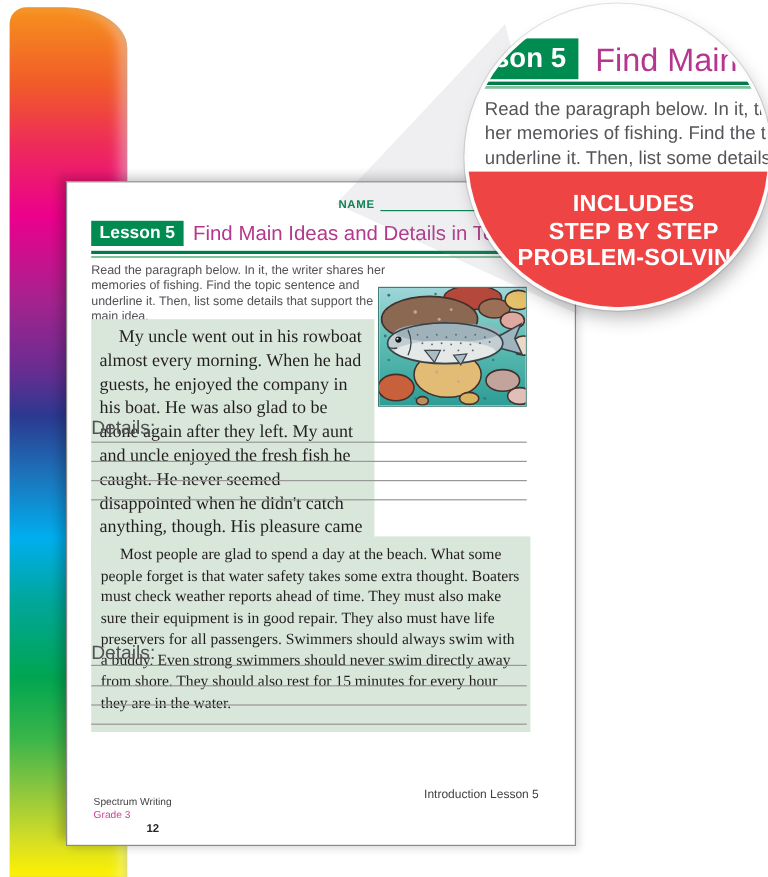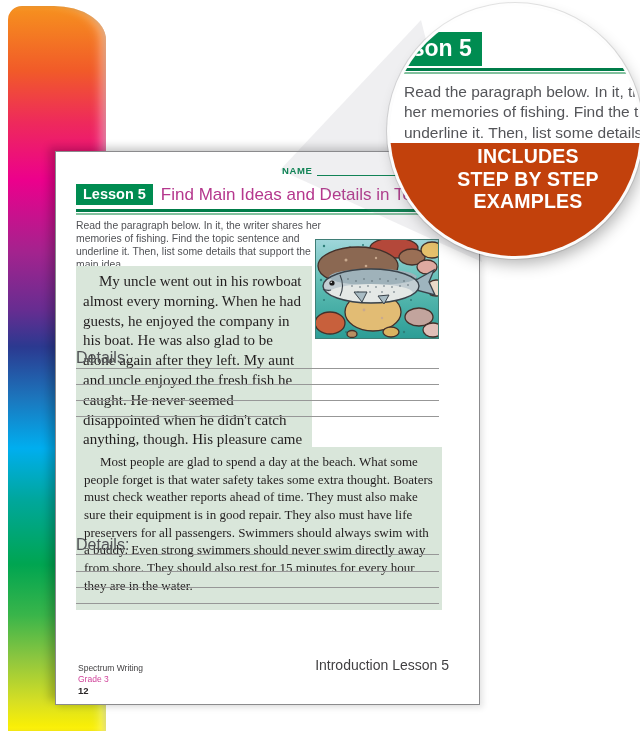--- a/index.html
+++ b/index.html
@@ -45,38 +45,38 @@
   .green-box{position:absolute;background:#D9E6DA;color:#221E1F;
     font-family:"Liberation Serif",serif;}
   .green-box p{margin:0;text-indent:16px;}
   .para-1{left:20px;top:114px;width:222px;padding:6px 7px 9px;font-size:15px;line-height:1.32;}
   .para-2{left:20px;top:295px;width:350px;padding:6px 8px 16px;font-size:13px;line-height:1.36;}
   .details-label{position:absolute;left:20px;color:#515256;font-size:16px;}
   .dl-1{top:197px;} .dl-2{top:384px;}
   .writing-line{position:absolute;left:20px;width:363px;border-top:1px solid #979797;height:0;}
   .footer-left{position:absolute;left:22px;top:511px;font-size:8.5px;line-height:1.3;color:#403F41;}
   .footer-grade{color:#D0439A;}
-  .footer-page{font-weight:bold;color:#2A2627;font-size:9.5px;}
-  .footer-right{position:absolute;right:30px;top:505px;font-size:14px;color:#403F41;}
+  .footer-page{font-weight:bold;color:#2A2627;font-size:9.5px;margin-left:44px;}
+  .footer-right{position:absolute;right:30px;top:505px;font-size:10px;color:#403F41;}
   .illustration{position:absolute;left:259px;top:87px;width:122px;height:98px;border:1px solid #3F7E76;}
   
   .mag-circle{
     position:absolute;left:390px;top:6px;width:250px;height:250px;z-index:6;
     border-radius:50%;background:#fff;overflow:hidden;
     box-shadow:0 0 0 3px rgba(255,255,255,.95),0 0 0 4px rgba(0,0,0,.10),4px 8px 16px rgba(0,0,0,.30);
   }
   .mag-lesson-badge{position:absolute;left:-28px;top:26px;background:#008C51;color:#fff;
     font-weight:bold;font-size:23px;padding:3px 10px 4px;white-space:nowrap;}
   .mag-title{position:absolute;left:106px;top:29px;color:#B5378D;font-size:27px;white-space:nowrap;}
   .mag-rule{position:absolute;top:62px;left:0;right:0;height:6px;
     background:linear-gradient(180deg,#007C49 0 3px,#ffffff 3px 4px,#82C19E 4px 6px);}
   .mag-text{position:absolute;left:14px;top:76px;color:#545559;font-size:15.5px;line-height:1.32;}
   .mag-text div{white-space:nowrap;}
-  .badge-segment{position:absolute;left:0;right:0;top:137px;bottom:0;background:#c2410c;
-    text-align:center;padding-top:2px;padding-left:26px;box-sizing:border-box;}
+  .badge-segment{position:absolute;left:0;right:0;top:137px;bottom:0;background:#ef4444;
+    text-align:center;padding-top:16px;padding-left:26px;box-sizing:border-box;}
   .badge-segment div{color:#fff;font-weight:800;font-size:19.5px;line-height:22.5px;letter-spacing:.2px;}
 </style>
 </head>
 <body>
 
 <div class="cover-strip"></div>
 
 <div class="beam"></div>
 
 <div class="worksheet">
@@ -218,25 +218,26 @@
   <div class="footer-left">
     <div>Spectrum Writing</div>
     <div class="footer-grade">Grade 3</div>
     <div class="footer-page">12</div>
   </div>
   <div class="footer-right">Introduction Lesson 5</div>
 </div>
 
 <div class="mag-circle">
   <span class="mag-lesson-badge">Lesson 5</span>
+  <span class="mag-title">Find Main</span>
   <div class="mag-rule"></div>
   <div class="mag-text">
     <div>Read the paragraph below. In it, th</div>
     <div>her memories of fishing. Find the top</div>
     <div>underline it. Then, list some details th</div>
     <div>main idea.</div>
   </div>
   <div class="badge-segment">
     <div>INCLUDES</div>
     <div>STEP BY STEP</div>
-    <div>EXAMPLES</div>
+    <div>PROBLEM-SOLVING</div>
   </div>
 </div>
 
 </body></html>

